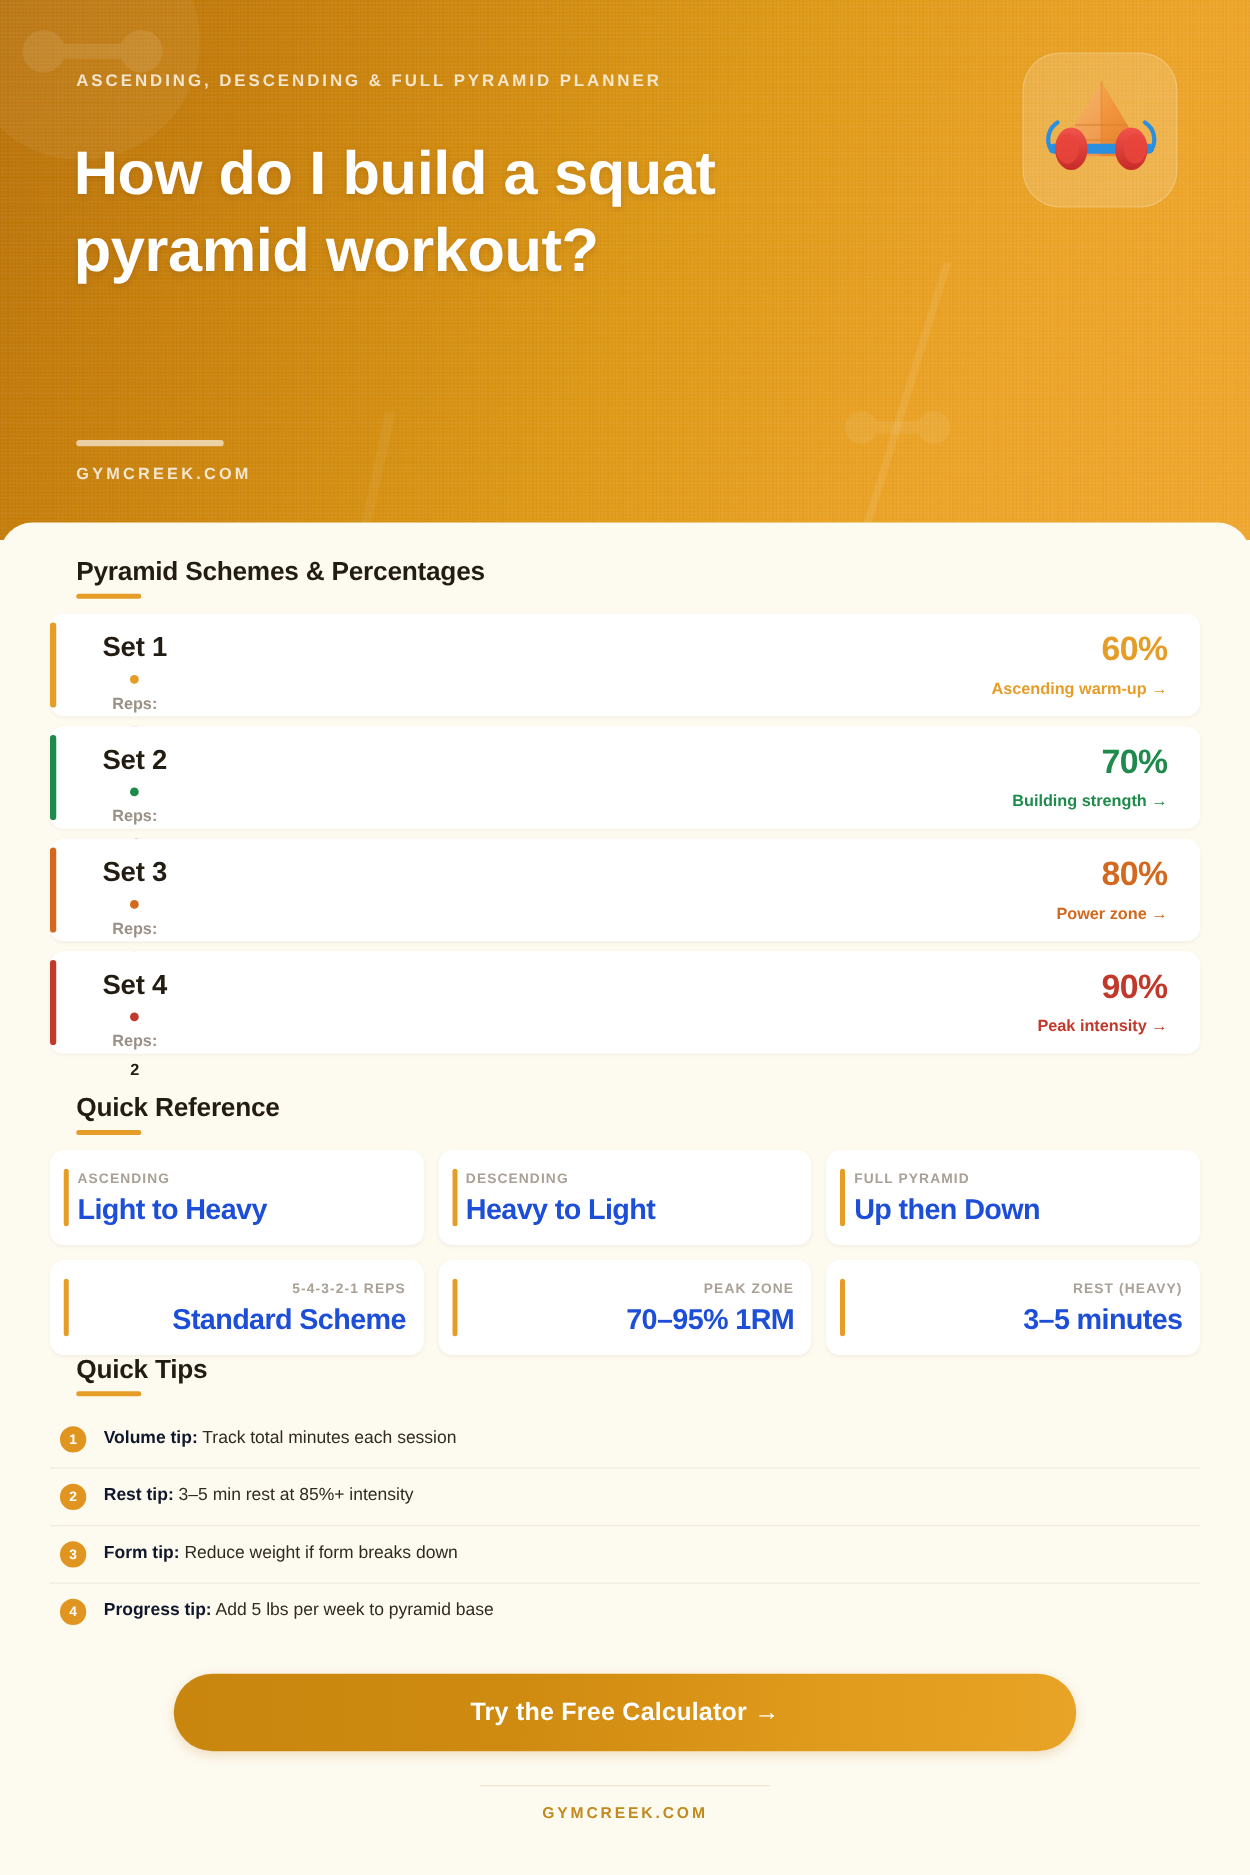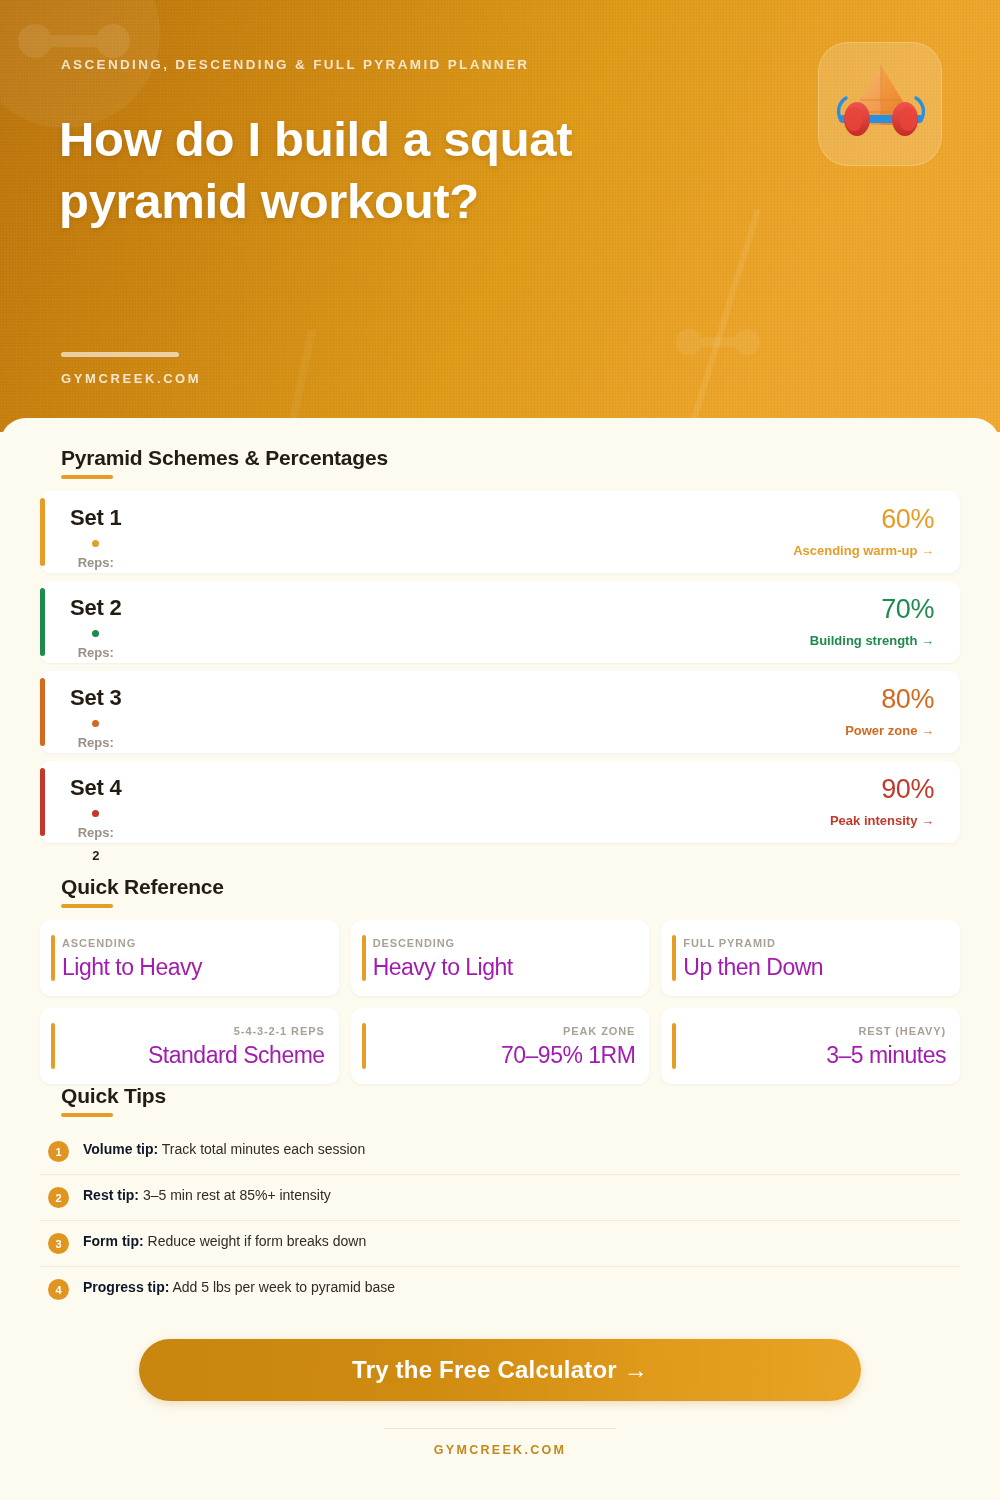--- a/index.html
+++ b/index.html
@@ -185,21 +185,21 @@
 
   
   .set-list { display: flex; flex-direction: column; gap: 8px; }
 
   .set-card {
     position: relative;
     height: 82px;
     background: #ffffff;
     border-radius: 11px;
     box-shadow: 0 1px 3px rgba(90,60,10,0.055);
-    padding: 14px 26px 0 28px;
+    padding: 14px 26px 0 40px;
     display: flex;
     justify-content: space-between;
     align-items: flex-start;
   }
   .set-card .accent {
     position: absolute;
     left: 0;
     top: 7px;
     bottom: 7px;
     width: 5px;
@@ -228,21 +228,21 @@
     width: 7px;
     height: 7px;
     border-radius: 50%;
     display: inline-block;
   }
   .reps-val { color: #231c12; }
 
   .set-right { text-align: right; }
   .set-pct {
     font-size: 27px;
-    font-weight: normal;
+    font-weight: bold;
     line-height: 28px;
     letter-spacing: -0.4px;
   }
   .set-note {
     margin-top: 10px;
     font-size: 13px;
     font-weight: bold;
   }
 
   
@@ -272,22 +272,22 @@
   .qr-label {
     font-size: 11px;
     font-weight: bold;
     letter-spacing: 0.9px;
     color: #a9a096;
     line-height: 13px;
   }
   .qr-value {
     margin-top: 4px;
     font-size: 23px;
-    font-weight: normal;
-    color: #a21caf;
+    font-weight: bold;
+    color: #1d4ed8;
     letter-spacing: -0.5px;
     line-height: 27px;
     white-space: nowrap;
   }
   .qr-row2 { margin-top: 12px; text-align: right; }
 
   
   .tips-wrap { }
   .tip-row {
     display: flex;
@@ -322,21 +322,21 @@
   .cta {
     display: block;
     margin: 27px auto 0 auto;
     width: 722px;
     height: 62px;
     border: none;
     border-radius: 31px;
     background: linear-gradient(93deg, #c8860f 0%, #cf8b10 38%, #e09a1c 72%, #e8a426 100%);
     color: #ffffff;
     font-family: "Liberation Sans", sans-serif;
-    font-size: 24px;
+    font-size: 20px;
     font-weight: bold;
     letter-spacing: 0.2px;
     cursor: pointer;
     box-shadow: 0 3px 9px rgba(180,120,20,0.22);
   }
 
   .foot-rule {
     width: 232px;
     height: 1px;
     background: #efe6d4;

